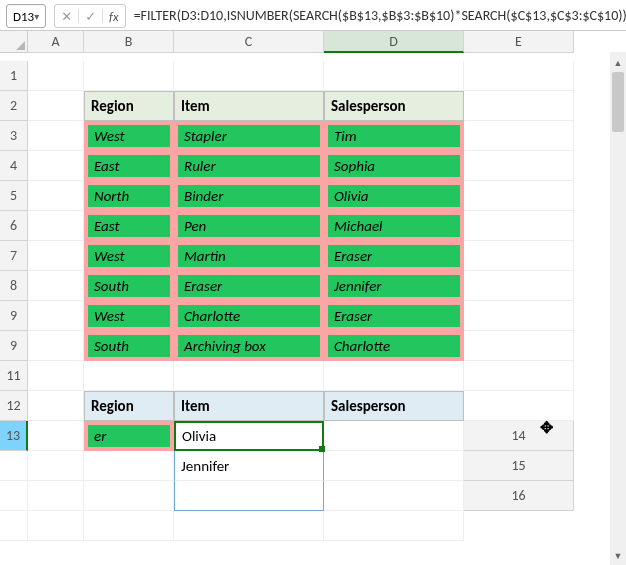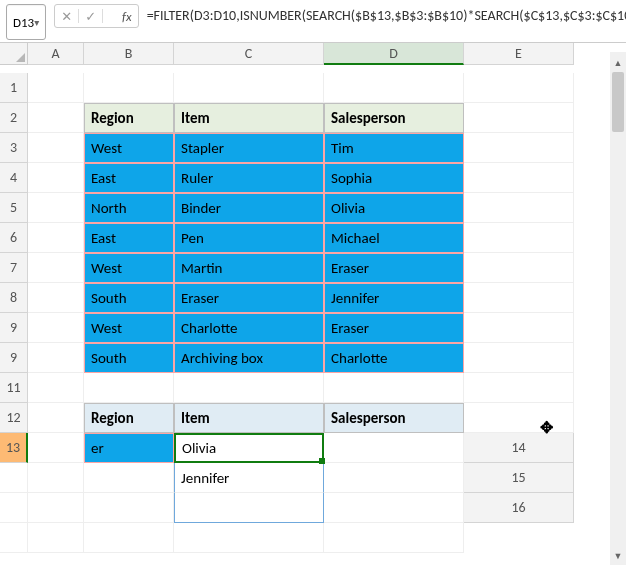--- a/index.html
+++ b/index.html
@@ -18,21 +18,21 @@
   .formula-bar {
     display: flex;
     align-items: flex-start;
     border-bottom: 1px solid #ccc;
     padding: 4px 6px 2px 6px;
     gap: 8px;
     background: #fff;
   }
   .name-box {
     width: 100px;
-    height: 36px;
+    height: 24px;
     border: 1px solid #aaa;
     border-radius: 3px;
     display: flex;
     align-items: center;
     justify-content: space-between;
     padding: 0 6px;
     font-size: 13px;
     background: #fff;
     box-shadow: inset 0 1px 1px rgba(0,0,0,.05);
   }
@@ -42,21 +42,21 @@
     align-items: center;
     gap: 2px;
     border: 1px solid #ccc;
     border-radius: 3px;
     padding: 2px 6px;
     height: 24px;
     color: #999;
     font-size: 13px;
   }
   .fx-controls .sep { width:1px; height:14px; background:#ddd; margin:0 4px; }
-  .fx-controls .fx { font-style: italic; color: #555; margin-left: 13px; }
+  .fx-controls .fx { font-style: italic; color: #555; }
   .formula-text {
     flex: 1;
     font-size: 14px;
     line-height: 19px;
     padding-top: 2px;
     color: #333;
     font-family: Calibri, Arial, sans-serif;
     white-space: pre-wrap;
   }
   .sheet-wrap {
@@ -91,40 +91,41 @@
     display: flex;
     align-items: center;
     justify-content: center;
     font-size: 14px;
     color: #555;
     border-right: 1px solid #d4d4d4;
     border-bottom: 1px solid #d4d4d4;
   }
   .colhead { height: 22px; }
   .colhead.sel { background: #d8e6d8; border-bottom: 2px solid #107c10; }
-  .rowhead.sel { background: #fdba74; border-right: 2px solid #107c10; }
+  .rowhead.sel { background: #7dd3fc; border-right: 2px solid #107c10; }
   .cell {
     border-right: 1px solid #eee;
     border-bottom: 1px solid #eee;
     display: flex;
     align-items: center;
     padding: 0 6px;
     font-size: 15px;
     background: #fff;
   }
   .headrow { height: 22px !important; }
   
   .tblhdr {
     background: #e6efdf;
     font-weight: bold;
     border: 1px solid #bfbfbf;
   }
   .tblcell {
-    border: 1px solid #fca5a5;
-    background: #0ea5e9;
+    border: 4px solid #fca5a5;
+    background: #22c55e;
+    font-style: italic;
   }
   .tblhdr2 {
     background: #e0ecf4;
     font-weight: bold;
     border: 1px solid #bfbfbf;
   }
   
   .active-cell {
     border: 2px solid #107c10 !important;
     position: relative;

